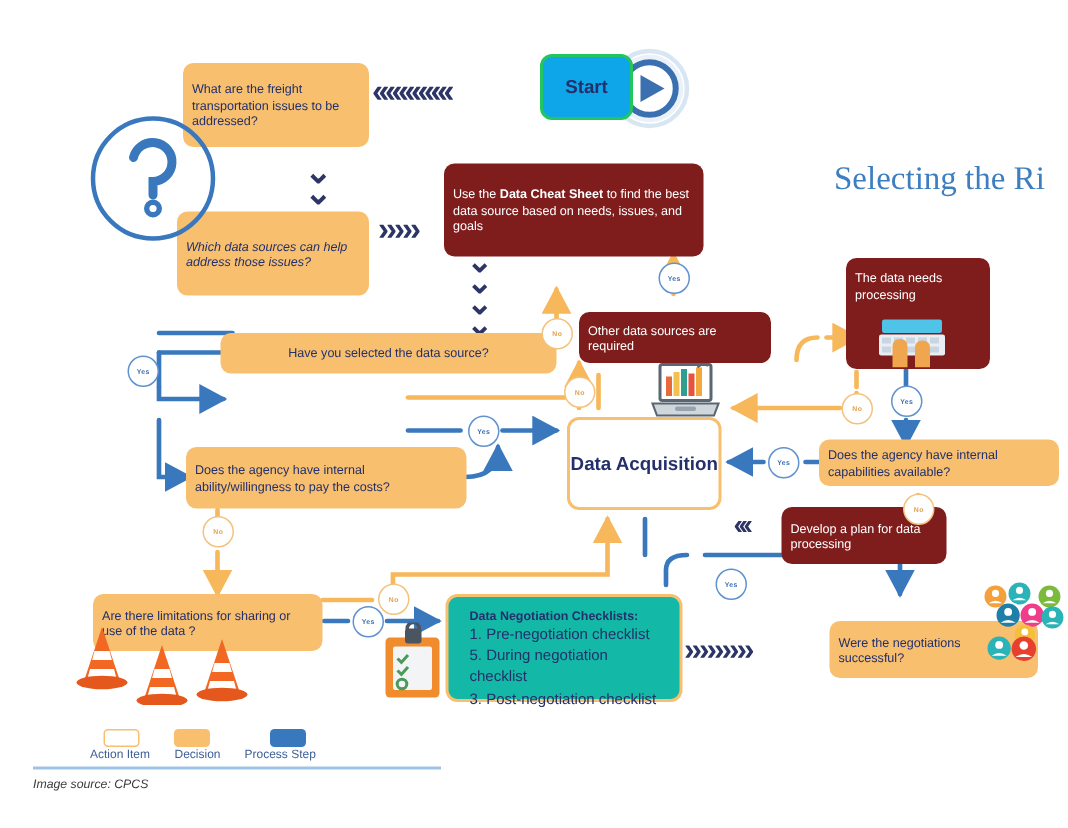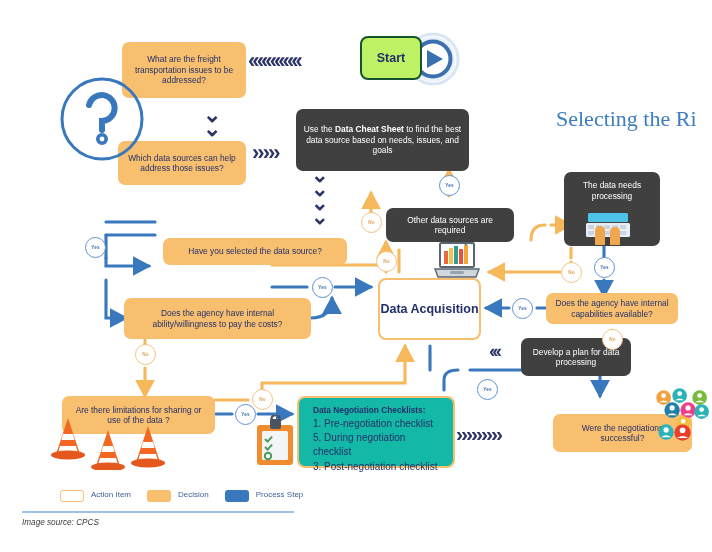--- a/index.html
+++ b/index.html
@@ -8,45 +8,45 @@
     background: #ffffff;
     font-family: "Liberation Sans", sans-serif;
     overflow: hidden;
   }
   #stage { position: relative; width: 712px; height: 552px; background: #fff; }
   svg.layer { position: absolute; left: 0; top: 0; width: 712px; height: 552px; pointer-events: none; }
 
   .node {
     position: absolute;
     display: flex; align-items: center; justify-content: center;
-    text-align: center;
+    text-align: left;
     border-radius: 7px;
     line-height: 1.25;
     padding: 4px 6px;
   }
   .node-decision { background: #f7bf6e; color: #23306b; font-size: 8.4px; }
-  .node-process  { background: #404040; color: #ffffff; font-size: 8.4px; }
+  .node-process  { background: #7f1d1d; color: #ffffff; font-size: 8.4px; }
 
   .yn {
     position: absolute; width: 21px; height: 21px; border-radius: 50%;
     background: #ffffff; display: flex; align-items: center; justify-content: center;
     font-size: 4.6px; font-weight: bold; letter-spacing: .2px;
   }
   .yn-yes { border: 1.3px solid #5f92cf; color: #3a6fb0; }
   .yn-no  { border: 1.3px solid #f4c27f; color: #e0a355; }
 
   #title {
     position: absolute; left: 556px; top: 106px;
     font-family: "Liberation Serif", serif;
     font-size: 22px; color: #3c7ebf; white-space: nowrap; text-align: center;
   }
 
   #start-box {
     position: absolute; left: 360px; top: 36px; width: 62px; height: 44px;
-    background: #bef264; border: 2px solid #14532d; border-radius: 8px;
+    background: #0ea5e9; border: 2px solid #22c55e; border-radius: 8px;
     display: flex; align-items: center; justify-content: center;
     font-size: 12.5px; font-weight: bold; color: #23306b;
     z-index: 6;
   }
   #play { position: absolute; left: 404px; top: 31px; width: 56px; height: 56px; z-index: 5; }
   #qmark { position: absolute; left: 56px; top: 73px; width: 92px; height: 92px; z-index: 1; }
 
   #acq {
     position: absolute; left: 378px; top: 278px; width: 103px; height: 62px;
     background:#fff; border: 2px solid #f7bf6e; border-radius: 8px;
@@ -65,21 +65,21 @@
     background: #14b8a6; border: 2px solid #f7bf6e; border-radius: 8px;
     padding: 7px 8px 6px 14px; z-index: 5;
     color: #23306b;
   }
   #checklist .cl-title { font-size: 8.3px; font-weight: bold; margin-bottom: 2px; }
   #checklist .cl-item { font-size: 10px; line-height: 1.42; }
 
   .chev { position: absolute; color: #2c3566; font-weight: bold; user-select: none; }
 
   #legend { position: absolute; left: 60px; top: 486px; width: 300px; height: 20px; display: flex; align-items: center; }
-  #legend .lg { display: flex; align-items: flex-start; margin-right: 16px; }
+  #legend .lg { display: flex; align-items: flex-end; margin-right: 16px; flex-direction: column; }
   #legend .sw { width: 24px; height: 12px; border-radius: 3px; margin-right: 7px; }
   #legend .sw-action { background:#fff; border: 1.5px solid #f7bf6e; }
   #legend .sw-decision { background:#f7bf6e; }
   #legend .sw-process { background:#3a78bd; }
   #legend .lb { font-size: 8px; color:#3d5f96; }
 
   #rule { position: absolute; left: 22px; top: 511px; width: 272px; height: 2px; background:#9fc3e4; }
   #src  { position: absolute; left: 22px; top: 518px; font-size: 8.2px; font-style: italic; color:#3a3a3a; }
 </style>
 </head>
@@ -177,29 +177,29 @@
     <div>⌄</div>
       <div>⌄</div>
       <div>⌄</div>
       <div>⌄</div>
   </div>
   <div class="chev" style="left:489px; top:340px; font-size:19px; letter-spacing:-3px;">‹‹‹</div>
   <div class="chev" style="left:456px; top:422px; font-size:21px; letter-spacing:-2px;">›››››››››</div>
 
   <div class="node node-decision" style="left:122px; top:42px; width:124px; height:56px;">What are the freight transportation issues to be addressed?</div>
 
-  <div class="node node-decision" style="left:118px; top:141px; width:128px; height:44px;">Which data sources can help address those issues?</div>
+  <div class="node node-decision" style="left:118px; top:141px; width:128px; height:56px;font-style:italic;">Which data sources can help address those issues?</div>
 
   <div class="node node-process" style="left:296px; top:109px; width:173px; height:62px;">
     <span>
       <span>Use the </span><b>Data Cheat Sheet</b><span> to find the best data source based on needs, issues, and goals</span>
     </span>
   </div>
 
-  <div class="node node-decision" style="left:163px; top:222px; width:184px; height:27px;margin-top:16px;">Have you selected the data source?</div>
+  <div class="node node-decision" style="left:147px; top:222px; width:224px; height:27px;">Have you selected the data source?</div>
 
   <div class="node node-process" style="left:386px; top:208px; width:128px; height:34px;">Other data sources are required</div>
 
   <div class="node node-process" style="left:564px; top:172px; width:96px; height:74px; align-items:flex-start; padding-top:8px;">The data needs processing</div>
 
   <svg id="keyboard" viewBox="0 0 52 34">
     <rect x="6" y="2" width="40" height="9" rx="1.5" fill="#4fc3e8"></rect>
     <rect x="4" y="12" width="44" height="14" rx="1.5" fill="#e8eef4"></rect>
     <g fill="#c9d6e2">
       <rect x="6" y="14" width="6" height="4"></rect>
@@ -226,21 +226,21 @@
     <rect x="12" y="11" width="4" height="13" fill="#e86a3a"></rect>
     <rect x="17" y="8" width="4" height="16" fill="#f2c14e"></rect>
     <rect x="22" y="6" width="4" height="18" fill="#2f9e8f"></rect>
     <rect x="27" y="9" width="4" height="15" fill="#e8533f"></rect>
     <rect x="32" y="5" width="4" height="19" fill="#f2a93b"></rect>
     <path d="M33,5 q4,-4 7,-1" fill="none" stroke="#5a6671" stroke-width="1.4"></path>
     <path d="M3,29 L47,29 L44,37 L6,37 z" fill="#cfd6dc" stroke="#5a6671" stroke-width="1.4"></path>
     <rect x="18" y="31" width="14" height="3" rx="1.4" fill="#97a3ad"></rect>
   </svg>
 
-  <div class="node node-decision" style="left:546px; top:293px; width:132px; height:31px;">Does the agency have internal capabilities available?</div>
+  <div class="node node-decision" style="left:546px; top:293px; width:160px; height:31px;">Does the agency have internal capabilities available?</div>
 
   <div class="node node-process" style="left:521px; top:338px; width:110px; height:38px;">Develop a plan for data processing</div>
 
   <div class="node node-decision" style="left:62px; top:396px; width:153px; height:38px;">Are there limitations for sharing or use of the data ?</div>
 
   <svg id="cones" viewBox="0 0 140 58">
     <g>
       <path d="M22,6 L34,42 L10,42 z" fill="#f26722"></path>
       <path d="M17,22 L27,22 L28.6,28 L15.4,28 z" fill="#fff"></path>
       <path d="M14,34 L30,34 L31.6,40 L12.4,40 z" fill="#fff"></path>

